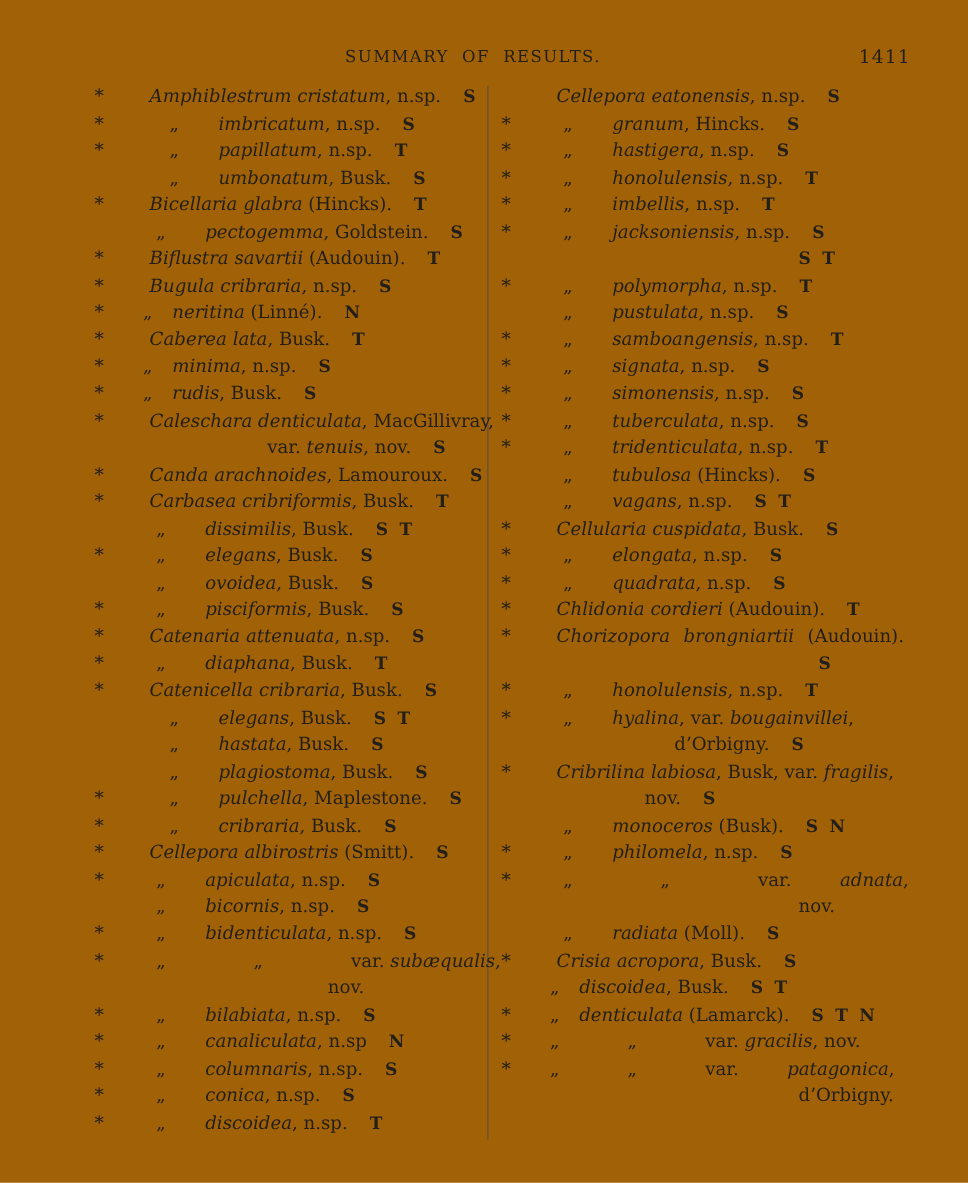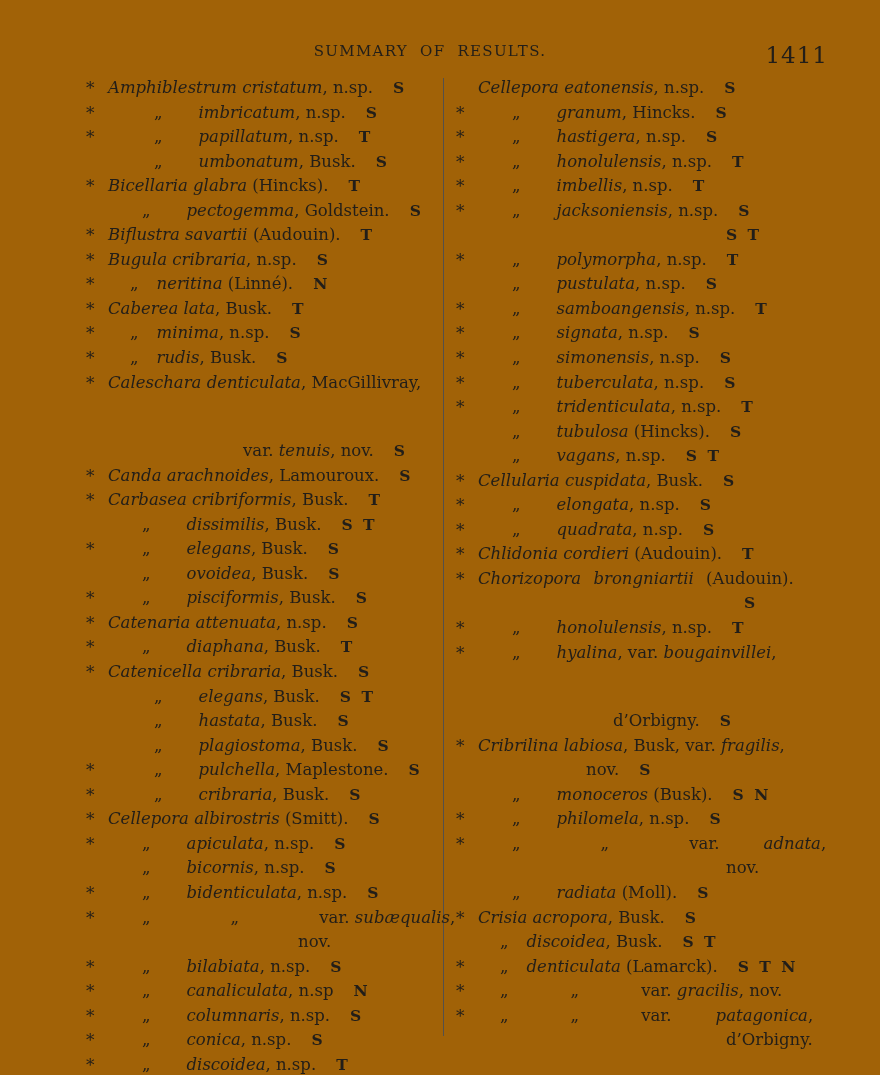--- a/index.html
+++ b/index.html
@@ -12,42 +12,42 @@
     overflow:hidden;
   }
   .header{position:absolute;top:42px;left:0;right:0;height:22px;}
   .header-title{
     position:absolute;left:430px;transform:translateX(-50%);
     font-size:15px;letter-spacing:1.3px;word-spacing:6px;
     white-space:nowrap;
   }
   .page-number{
     position:absolute;right:52px;top:0;
-    font-size:23px;letter-spacing:1px;
+    font-size:17px;letter-spacing:1px;
   }
   .divider{
     position:absolute;left:443px;top:78px;width:1px;height:958px;
     background:#55504a;
   }
   .cols{
     position:absolute;top:76px;left:86px;right:6px;
     display:flex;
     font-size:16.5px;
   }
   .col{flex:none;}
   .col-left{width:349px;}
   .col-right{margin-left:21px;flex:1;min-width:0;}
   .line{display:flex;line-height:24.55px;white-space:nowrap;}
   .star{flex:0 0 22px;font-size:17px;}
   .body{flex:1;min-width:0;}
-  .ind0{padding-left:0;}
+  .ind0{padding-left:0;margin-left:28px;}
   .ind1{padding-left:22px;}
   .ind2{padding-left:34px;}
   .ind3{padding-left:46px;}
-  .ind4{padding-left:135px;margin-top:44px;}
+  .ind4{padding-left:135px;}
   .ind5{padding-left:108px;}
   .ind6{padding-left:190px;}
   .ind7{padding-left:248px;}
   .ind8{padding-left:266px;}
   .just{word-spacing:7px;}
   .pti{font-style:italic;}
   .ptr{}
   .ptd{display:inline-block;margin-right:36px;}
   .ind1 .ptd{margin-right:18px;}
   .ptg{display:inline-block;width:44px;}

